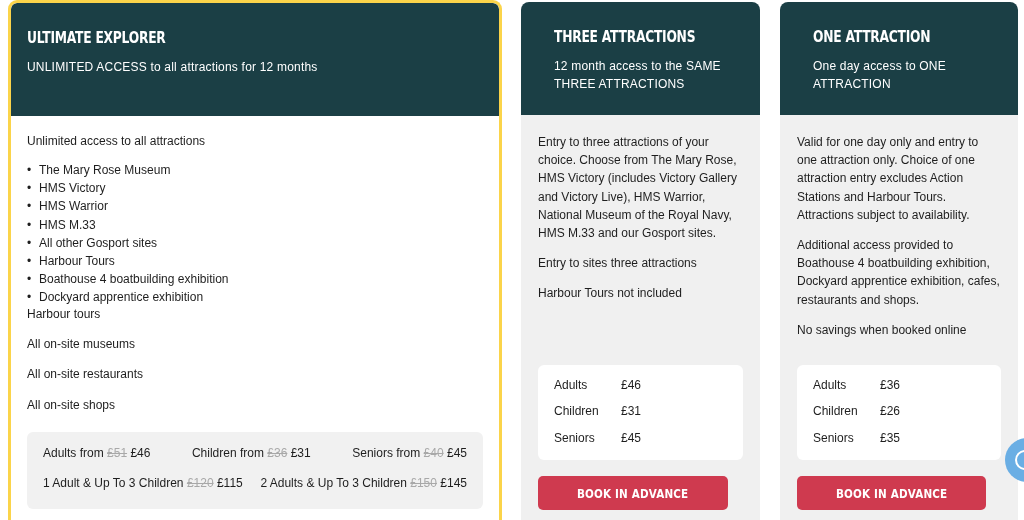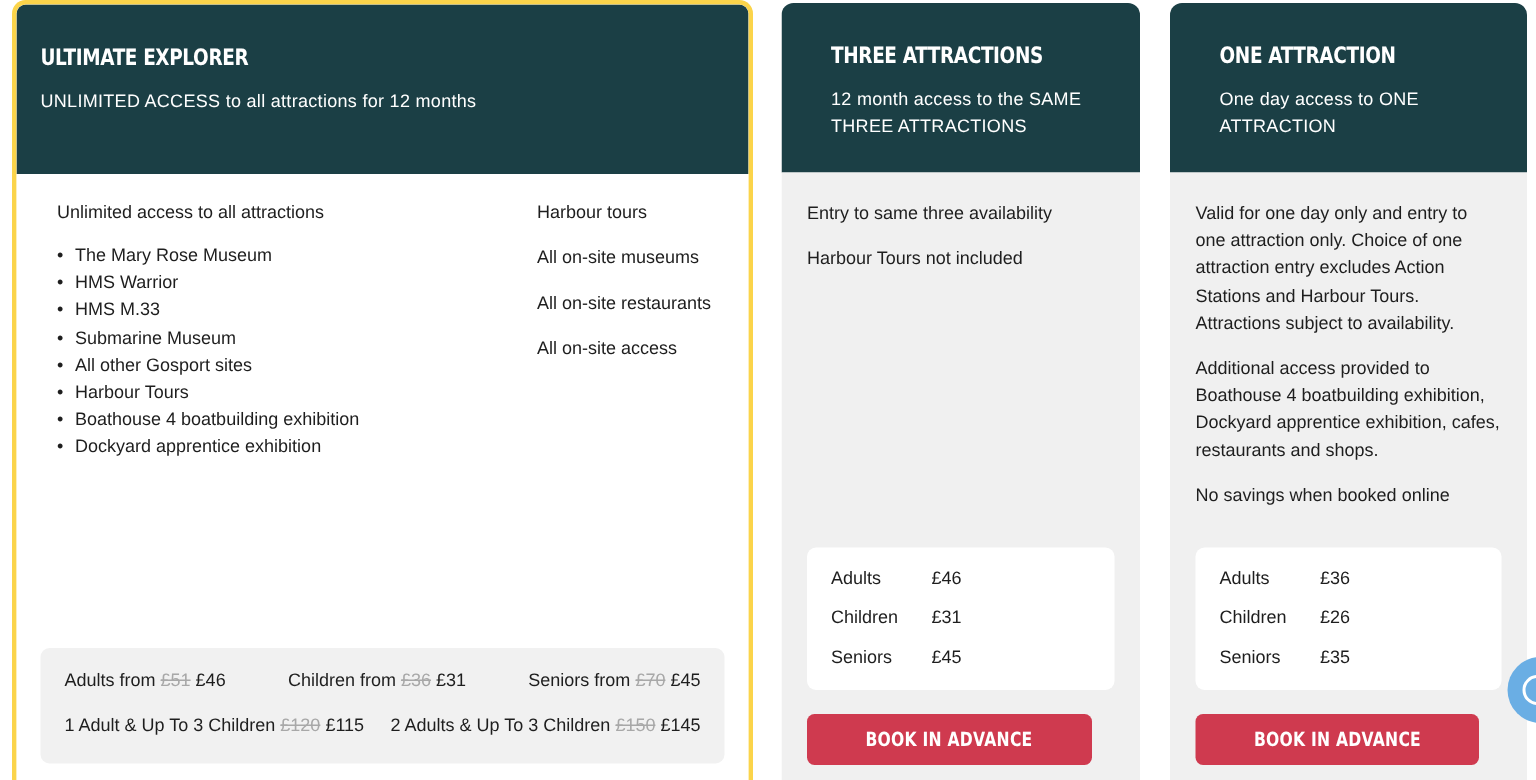--- a/index.html
+++ b/index.html
@@ -8,21 +8,21 @@
 
   .card { position: absolute; top: 2px; height: 530px; border-radius: 8px 8px 0 0; overflow: hidden; }
   .card-header { background: #1b3f45; color: #ffffff; height: 113px; padding: 26px 17px 0 33px; }
   .card-title { font-family: "DejaVu Sans", sans-serif; font-weight: bold; font-size: 15px; letter-spacing: -0.3px; transform: scaleX(0.82); transform-origin: left center; white-space: nowrap; margin-bottom: 11px; text-transform: uppercase; }
   .card-sub { font-size: 12px; line-height: 18px; letter-spacing: 0.2px; }
 
   
   .card-ultimate { left: 8px; width: 494px; border: 3px solid #fbd44a; border-bottom: none; top: 0px; height: 530px; border-radius: 9px 9px 0 0; }
   .card-ultimate .card-header { padding-left: 16px; border-radius: 6px 6px 0 0; height: 113px; }
   .card-ultimate .card-body { background: #ffffff; height: 420px; position: relative; padding: 18px 16px; }
-  .u-cols { display: flex; justify-content: flex-end; }
+  .u-cols { display: flex; justify-content: flex-end; flex-direction: column; }
   .u-left { width: 320px; font-size: 12px; }
   .u-intro { margin-bottom: 12px; line-height: 15px; }
   .u-list { list-style: none; }
   .u-list li { line-height: 18.2px; padding-left: 12px; position: relative; }
   .u-list li::before { content: "•"; position: absolute; left: 0; top: 0; }
   .u-right { width: 125px; font-size: 12px; }
   .u-right div { line-height: 15px; margin-bottom: 15.3px; }
 
   .u-price-box { position: absolute; left: 16px; right: 16px; top: 316px; height: 77px; background: #f1f1f1; border-radius: 6px; padding: 14px 16px 0 16px; font-size: 12px; }
   .price-row { display: flex; justify-content: space-between; line-height: 15px; margin-bottom: 15px; white-space: nowrap; }
@@ -49,58 +49,59 @@
   <div class="card-header">
     <div class="card-title">ULTIMATE EXPLORER</div>
     <div class="card-sub">UNLIMITED ACCESS to all attractions for 12 months</div>
   </div>
   <div class="card-body">
     <div class="u-cols">
       <div class="u-left">
         <div class="u-intro">Unlimited access to all attractions</div>
         <ul class="u-list">
           <li>The Mary Rose Museum</li>
+          <li>HMS Victory</li>
           <li>HMS Warrior</li>
           <li>HMS M.33</li>
-          <li>Submarine Museum</li>
           <li>All other Gosport sites</li>
           <li>Harbour Tours</li>
           <li>Boathouse 4 boatbuilding exhibition</li>
           <li>Dockyard apprentice exhibition</li>
         </ul>
       </div>
       <div class="u-right">
         <div>Harbour tours</div>
         <div>All on-site museums</div>
         <div>All on-site restaurants</div>
-        <div>All on-site access</div>
+        <div>All on-site shops</div>
       </div>
     </div>
 
     <div class="u-price-box">
       <div class="price-row">
         <span><span>Adults from</span> <span class="strike">£51</span> <span>£46</span></span>
         <span><span>Children from</span> <span class="strike">£36</span> <span>£31</span></span>
-        <span><span>Seniors from</span> <span class="strike">£70</span> <span>£45</span></span>
+        <span><span>Seniors from</span> <span class="strike">£40</span> <span>£45</span></span>
       </div>
       <div class="price-row">
         <span><span>1 Adult &amp; Up To 3 Children</span> <span class="strike">£120</span> <span>£115</span></span>
         <span><span>2 Adults &amp; Up To 3 Children</span> <span class="strike">£150</span> <span>£145</span></span>
       </div>
     </div>
   </div>
 </div>
 
 <div class="card card-gray card-three">
   <div class="card-header">
     <div class="card-title">THREE ATTRACTIONS</div>
     <div class="card-sub">12 month access to the SAME THREE ATTRACTIONS</div>
   </div>
   <div class="card-body">
-    <div class="p">Entry to same three availability</div>
+    <div class="p">Entry to three attractions of your choice. Choose from The Mary Rose, HMS Victory (includes Victory Gallery and Victory Live), HMS Warrior, National Museum of the Royal Navy, HMS M.33 and our Gosport sites.</div>
+    <div class="p">Entry to sites three attractions</div>
     <div class="p">Harbour Tours not included</div>
     <div class="price-table">
       <div class="pt-row">
           <span class="pt-label">Adults</span>
           <span>£46</span>
         </div>
       <div class="pt-row">
           <span class="pt-label">Children</span>
           <span>£31</span>
         </div>

